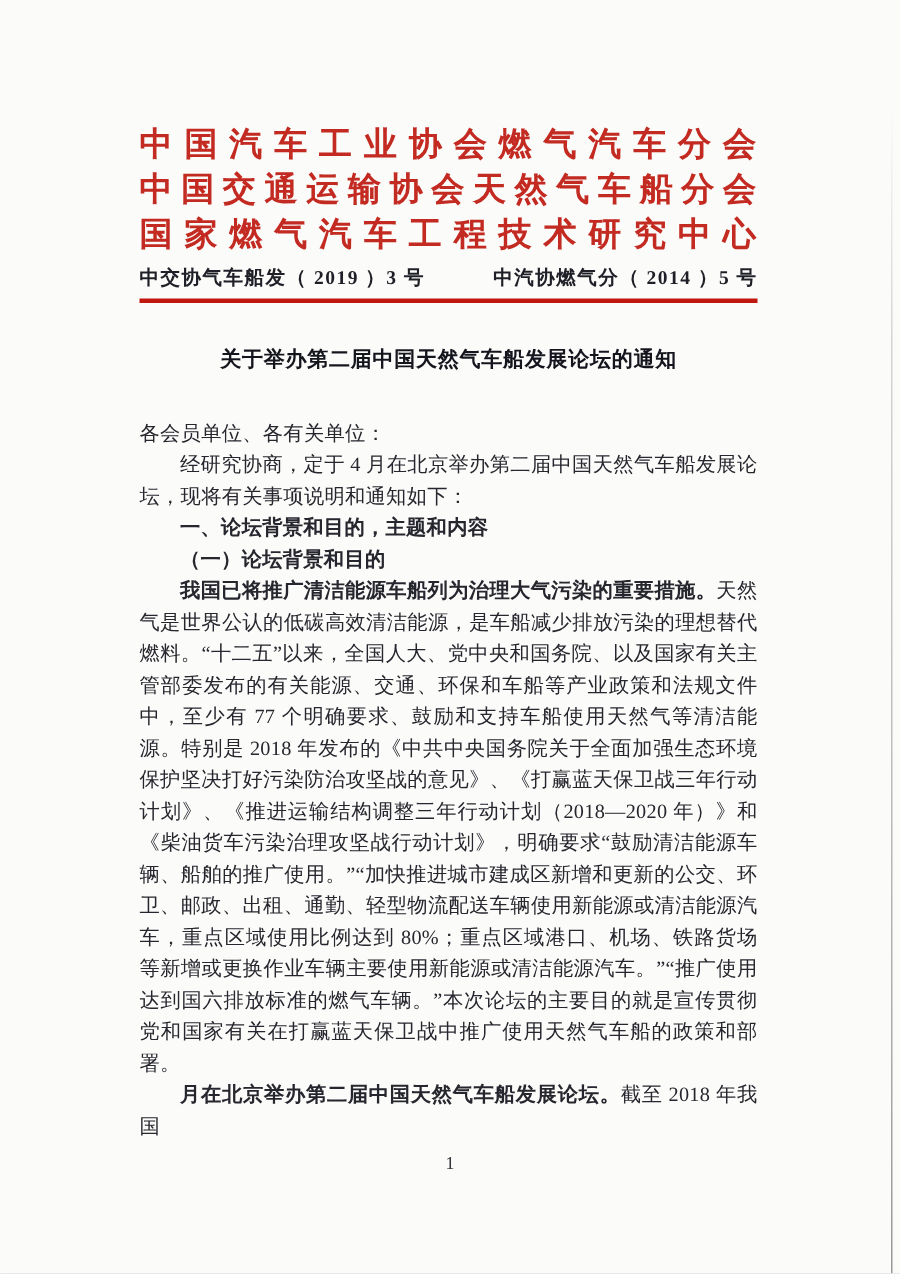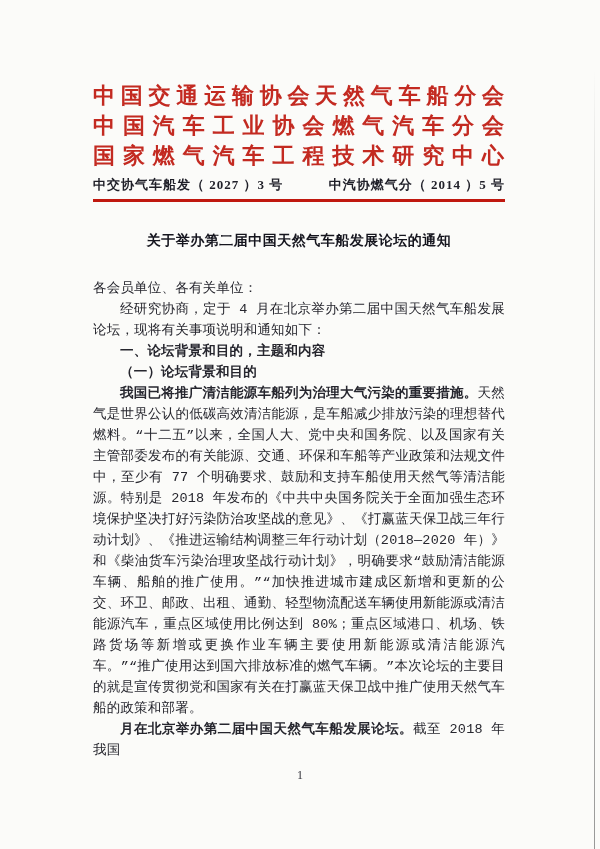--- a/index.html
+++ b/index.html
@@ -60,21 +60,20 @@
     letter-spacing: 0.5px;
     color: #15151e;
     white-space: nowrap;
   }
   .body-text {
     margin-top: 24px;
     font-size: 13.5px;
     line-height: 21px;
     letter-spacing: 0.2px;
     text-align: justify;
-    font-family: Liberation Mono, monospace;
   }
   .body-text p {
     margin: 0;
   }
   .indent { text-indent: 2em; }
   .bold { font-weight: bold; }
   .page-number {
     position: absolute;
     top: 768px;
     left: 0;
@@ -99,27 +98,27 @@
 </head>
 <body>
 
 <div class="page">
 
   <div class="scan-artifact"></div>
 
   <div class="content">
 
     <div class="letterhead">
+      <div class="lh-line">中国汽车工业协会燃气汽车分会</div>
       <div class="lh-line">中国交通运输协会天然气车船分会</div>
-      <div class="lh-line">中国汽车工业协会燃气汽车分会</div>
       <div class="lh-line">国家燃气汽车工程技术研究中心</div>
     </div>
 
     <div class="doc-numbers">
-      <span>中交协气车船发（ 2027 ）3 号</span>
+      <span>中交协气车船发（ 2019 ）3 号</span>
       <span>中汽协燃气分（ 2014 ）5 号</span>
     </div>
 
     <div class="red-divider"></div>
 
     <div class="doc-title">关于举办第二届中国天然气车船发展论坛的通知</div>
 
     <div class="body-text">
       <p>各会员单位、各有关单位：</p>
       <p class="indent">经研究协商，定于 4 月在北京举办第二届中国天然气车船发展论坛，现将有关事项说明和通知如下：</p>

